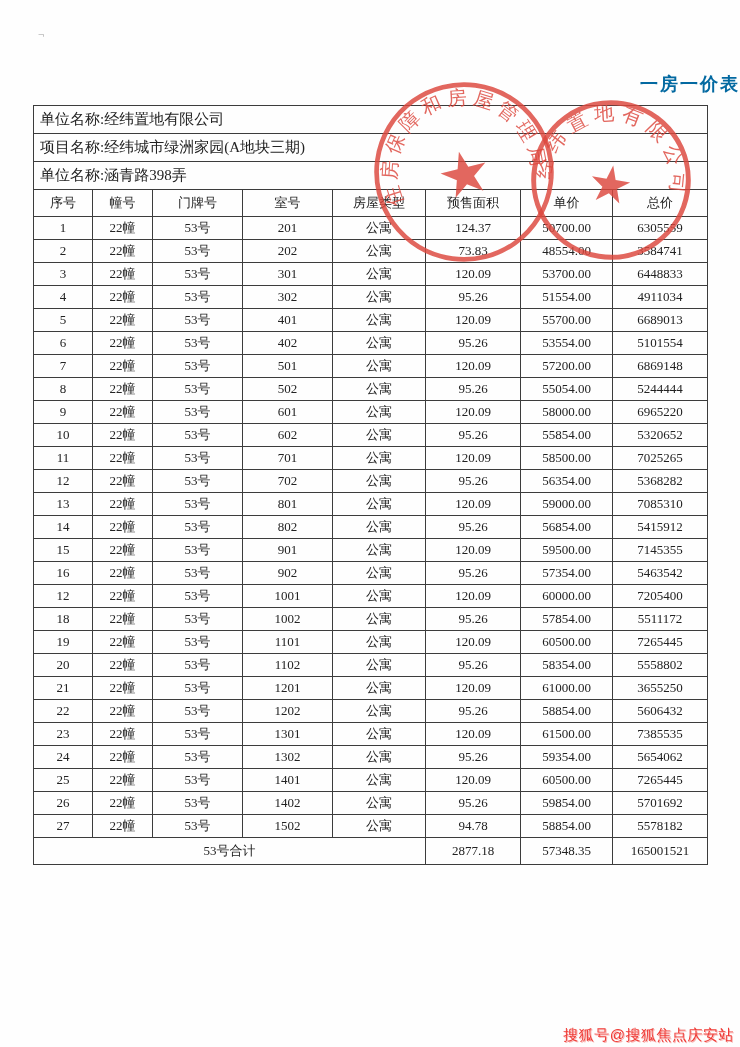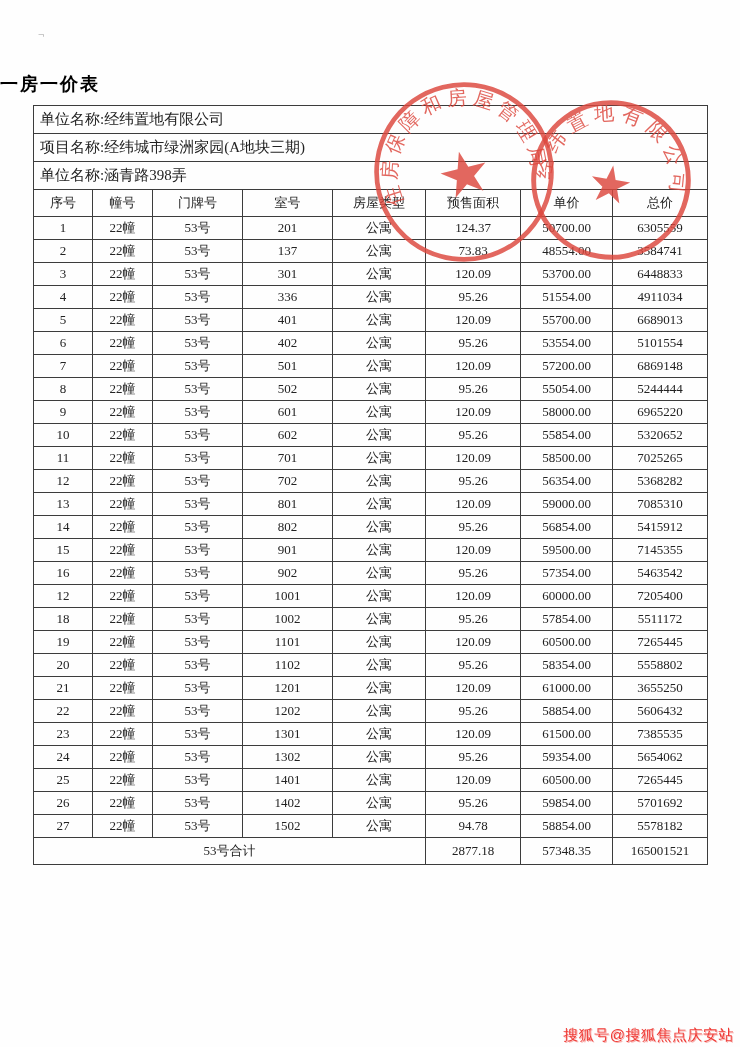--- a/index.html
+++ b/index.html
@@ -11,25 +11,25 @@
     color: #1e1e1e;
   }
   .page {
     position: relative;
     width: 740px; height: 1047px;
     background: #fefefe;
     overflow: hidden;
   }
   .title {
     padding-top: 72px;
-    text-align: left;
+    text-align: right;
     font-size: 18px;
     font-weight: bold;
     letter-spacing: 2px;
-    color: #000000;
+    color: #0369a1;
   }
   .price-table {
     border-collapse: collapse;
     table-layout: fixed;
     width: 674px;
     margin: 9px 33px 0 33px;
   }
   .price-table td, .price-table th {
     border: 1px solid #3c3c3c;
     font-size: 13px;
@@ -120,41 +120,41 @@
           <td>201</td>
           <td>公寓</td>
           <td>124.37</td>
           <td>50700.00</td>
           <td>6305559</td>
         </tr>
         <tr class="data-row">
           <td>2</td>
           <td>22幢</td>
           <td>53号</td>
-          <td>137</td>
+          <td>202</td>
           <td>公寓</td>
           <td>73.83</td>
           <td>48554.00</td>
           <td>3584741</td>
         </tr>
         <tr class="data-row">
           <td>3</td>
           <td>22幢</td>
           <td>53号</td>
           <td>301</td>
           <td>公寓</td>
           <td>120.09</td>
           <td>53700.00</td>
           <td>6448833</td>
         </tr>
         <tr class="data-row">
           <td>4</td>
           <td>22幢</td>
           <td>53号</td>
-          <td>336</td>
+          <td>302</td>
           <td>公寓</td>
           <td>95.26</td>
           <td>51554.00</td>
           <td>4911034</td>
         </tr>
         <tr class="data-row">
           <td>5</td>
           <td>22幢</td>
           <td>53号</td>
           <td>401</td>

